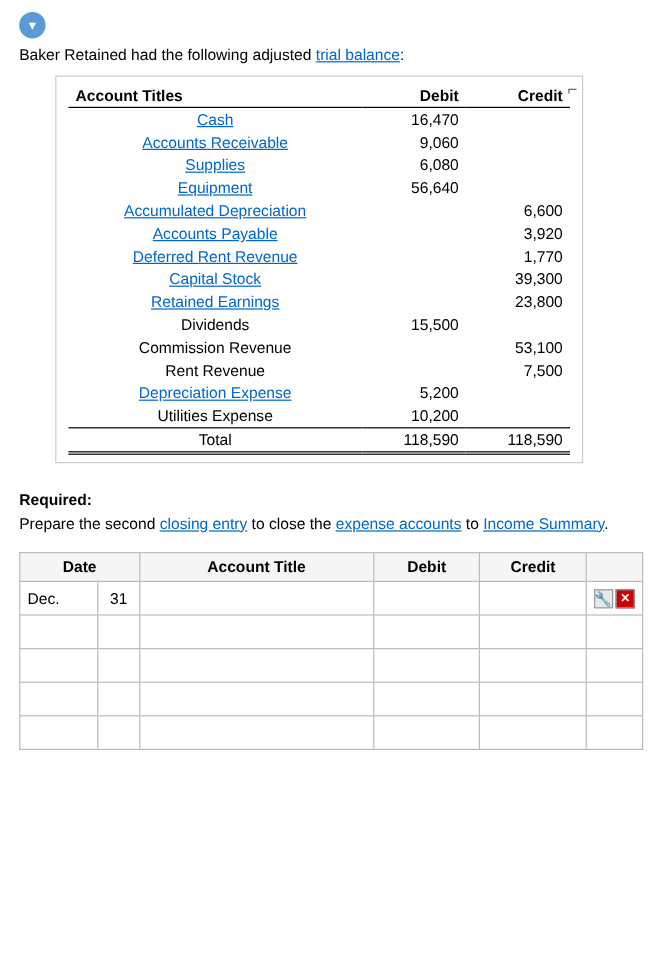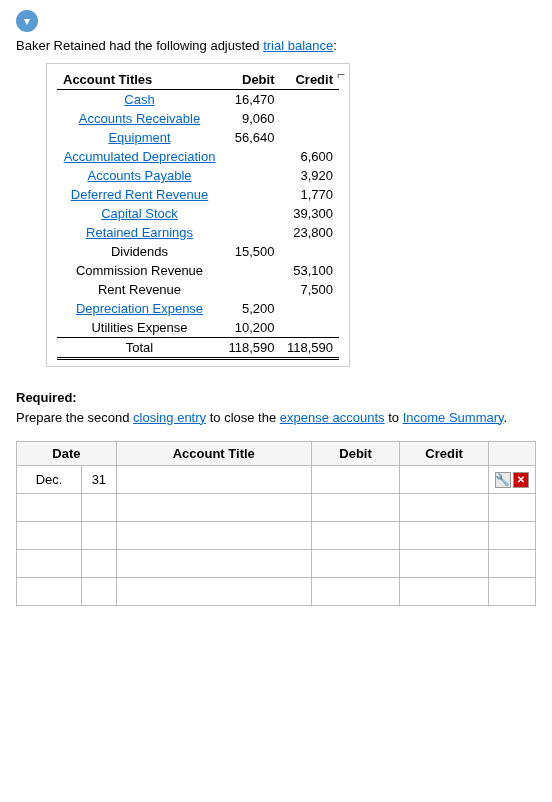--- a/index.html
+++ b/index.html
@@ -17,21 +17,21 @@
     }
     .link {
       color: #0066cc;
       text-decoration: underline;
       cursor: pointer;
     }
     
     .trial-balance-wrapper {
       border: 1px solid #ccc;
       display: inline-block;
-      width: 304px;
+      width: 440px;
       margin-left: 30px;
       margin-bottom: 18px;
       position: relative;
     }
     .trial-balance-wrapper::after {
       content: '⌐';
       position: absolute;
       top: 2px;
       right: 4px;
       font-size: 14px;
@@ -100,21 +100,21 @@
       font-weight: bold;
     }
     .journal-table td {
       border: 1px solid #bbb;
       padding: 3px 6px;
       height: 28px;
       vertical-align: middle;
     }
     .journal-table td.date-col {
       width: 66px;
-      text-align: center;
+      text-align: left;
       margin-left: 34px;
     }
     .journal-table td.day-col {
       width: 35px;
       text-align: center;
       border-left: none;
     }
     .journal-table td.account-col {
       width: 200px;
     }
@@ -190,20 +190,25 @@
       </thead>
       <tbody id="tb-body">
       <tr>
             <td class="account">Cash</td>
             <td class="num">16,470</td>
             <td class="num"></td>
           </tr>
           <tr>
             <td class="account">Accounts Receivable</td>
             <td class="num">9,060</td>
+            <td class="num"></td>
+          </tr>
+          <tr>
+            <td class="account">Supplies</td>
+            <td class="num">6,080</td>
             <td class="num"></td>
           </tr>
           <tr>
             <td class="account">Equipment</td>
             <td class="num">56,640</td>
             <td class="num"></td>
           </tr>
           <tr>
             <td class="account">Accumulated Depreciation</td>
             <td class="num"></td>

